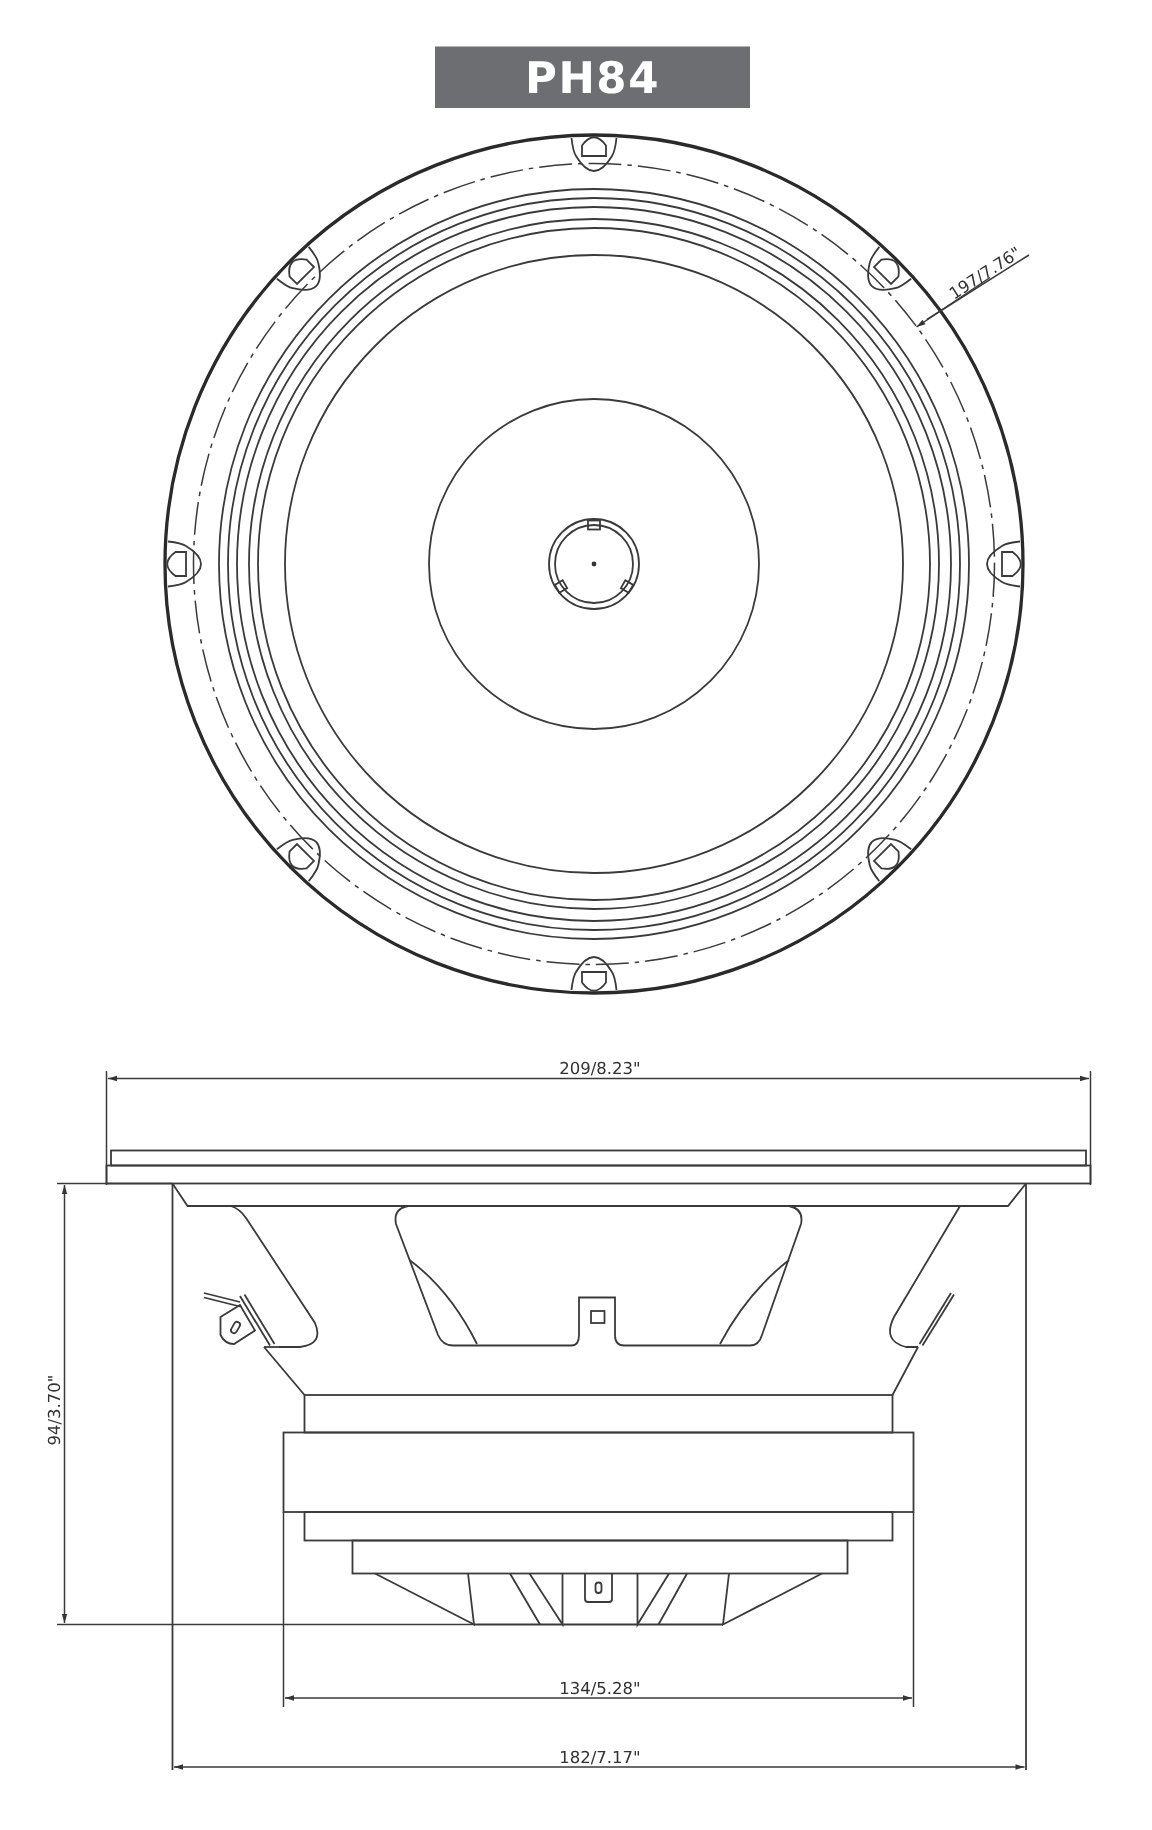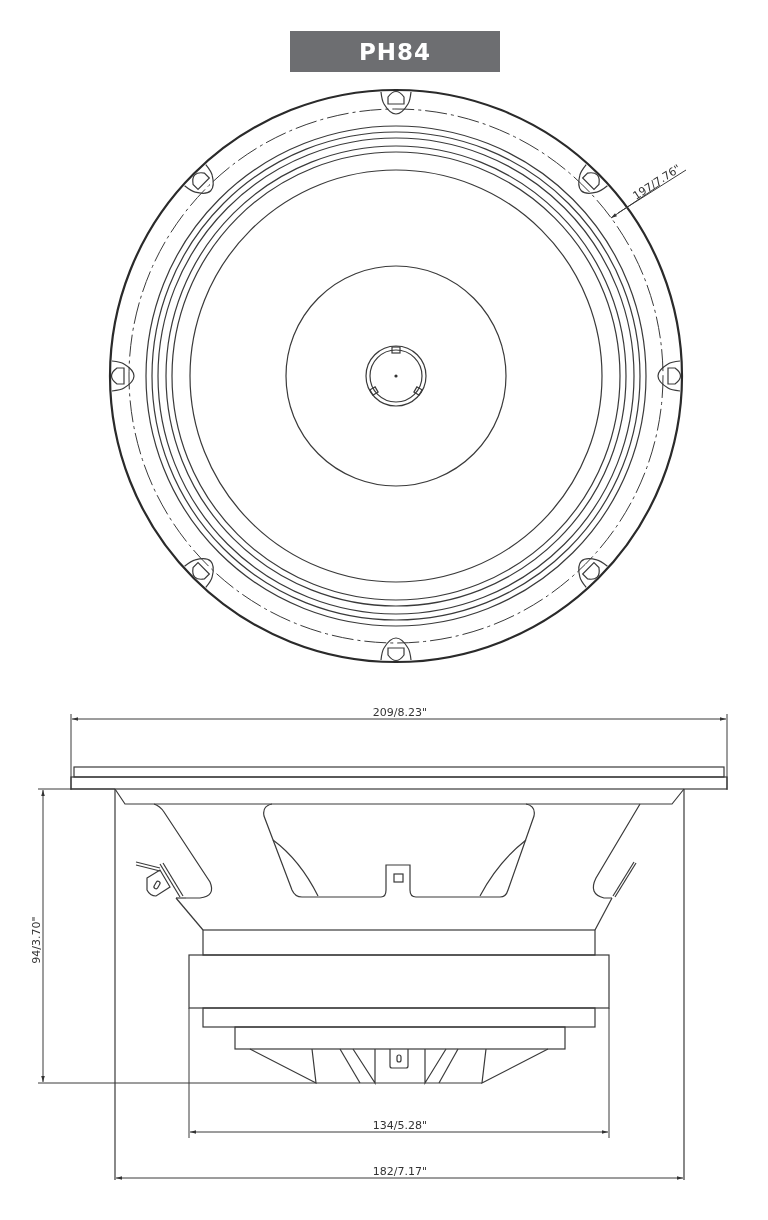--- a/index.html
+++ b/index.html
@@ -1,20 +1,20 @@
 <!DOCTYPE html>
 <html><head>
 <meta charset="utf-8">
 <style>
   html, body { margin: 0; padding: 0; background: #ffffff; }
   body { width: 768px; height: 1220px; position: relative; overflow: hidden; font-family: "DejaVu Sans", sans-serif; }
   .title-badge {
     position: absolute; left: 290px; top: 31px; width: 210px; height: 41px;
     background: #6d6e71; color: #ffffff; display: flex; align-items: center; justify-content: center;
-    font-family: "DejaVu Sans", sans-serif; font-weight: bold; font-size: 23px; letter-spacing: 1px;
+    font-family: "DejaVu Sans", sans-serif; font-weight: bold; font-size: 29px; letter-spacing: 1px;
   }
   svg.drawing { position: absolute; left: 0; top: 0; }
   .ln { stroke: #3a3a3a; stroke-width: 1.2; fill: none; }
   .thick { stroke: #2a2a2a; stroke-width: 2.2; fill: none; }
   .dash { stroke: #3a3a3a; stroke-width: 1; fill: none; stroke-dasharray: 22 4 3 4; }
   .dim { stroke: #3a3a3a; stroke-width: 1; fill: none; }
   .dimtext { font-family: "DejaVu Sans", sans-serif; font-size: 11px; fill: #333333; }
 </style>
 </head>
 <body>

